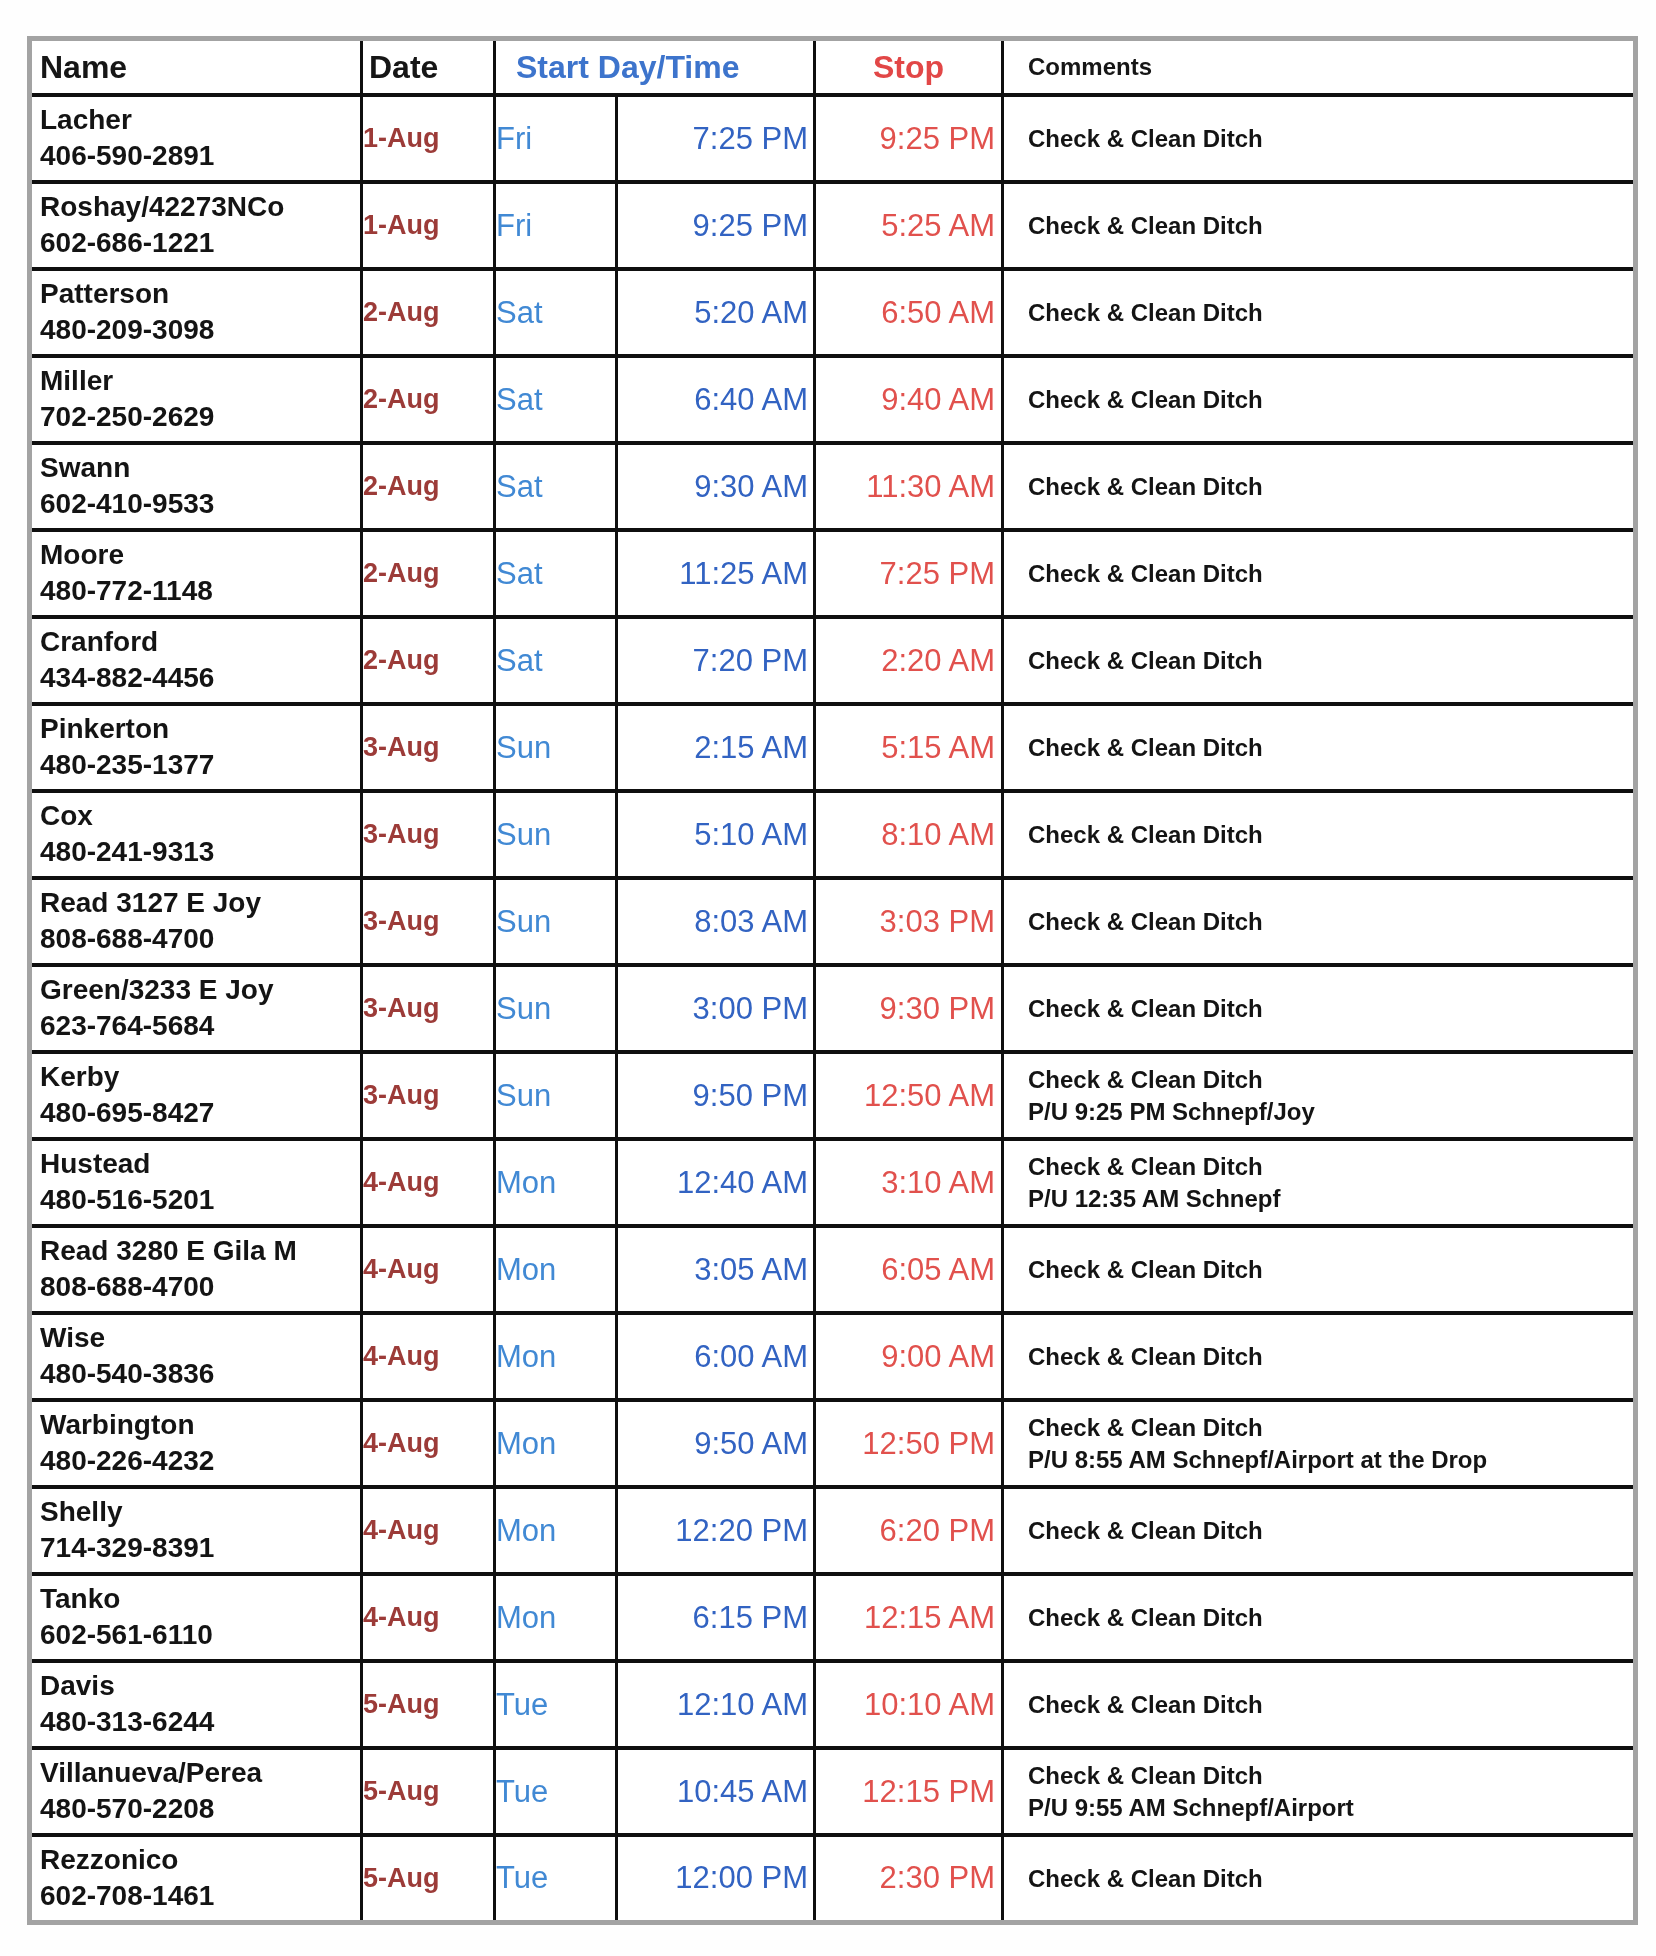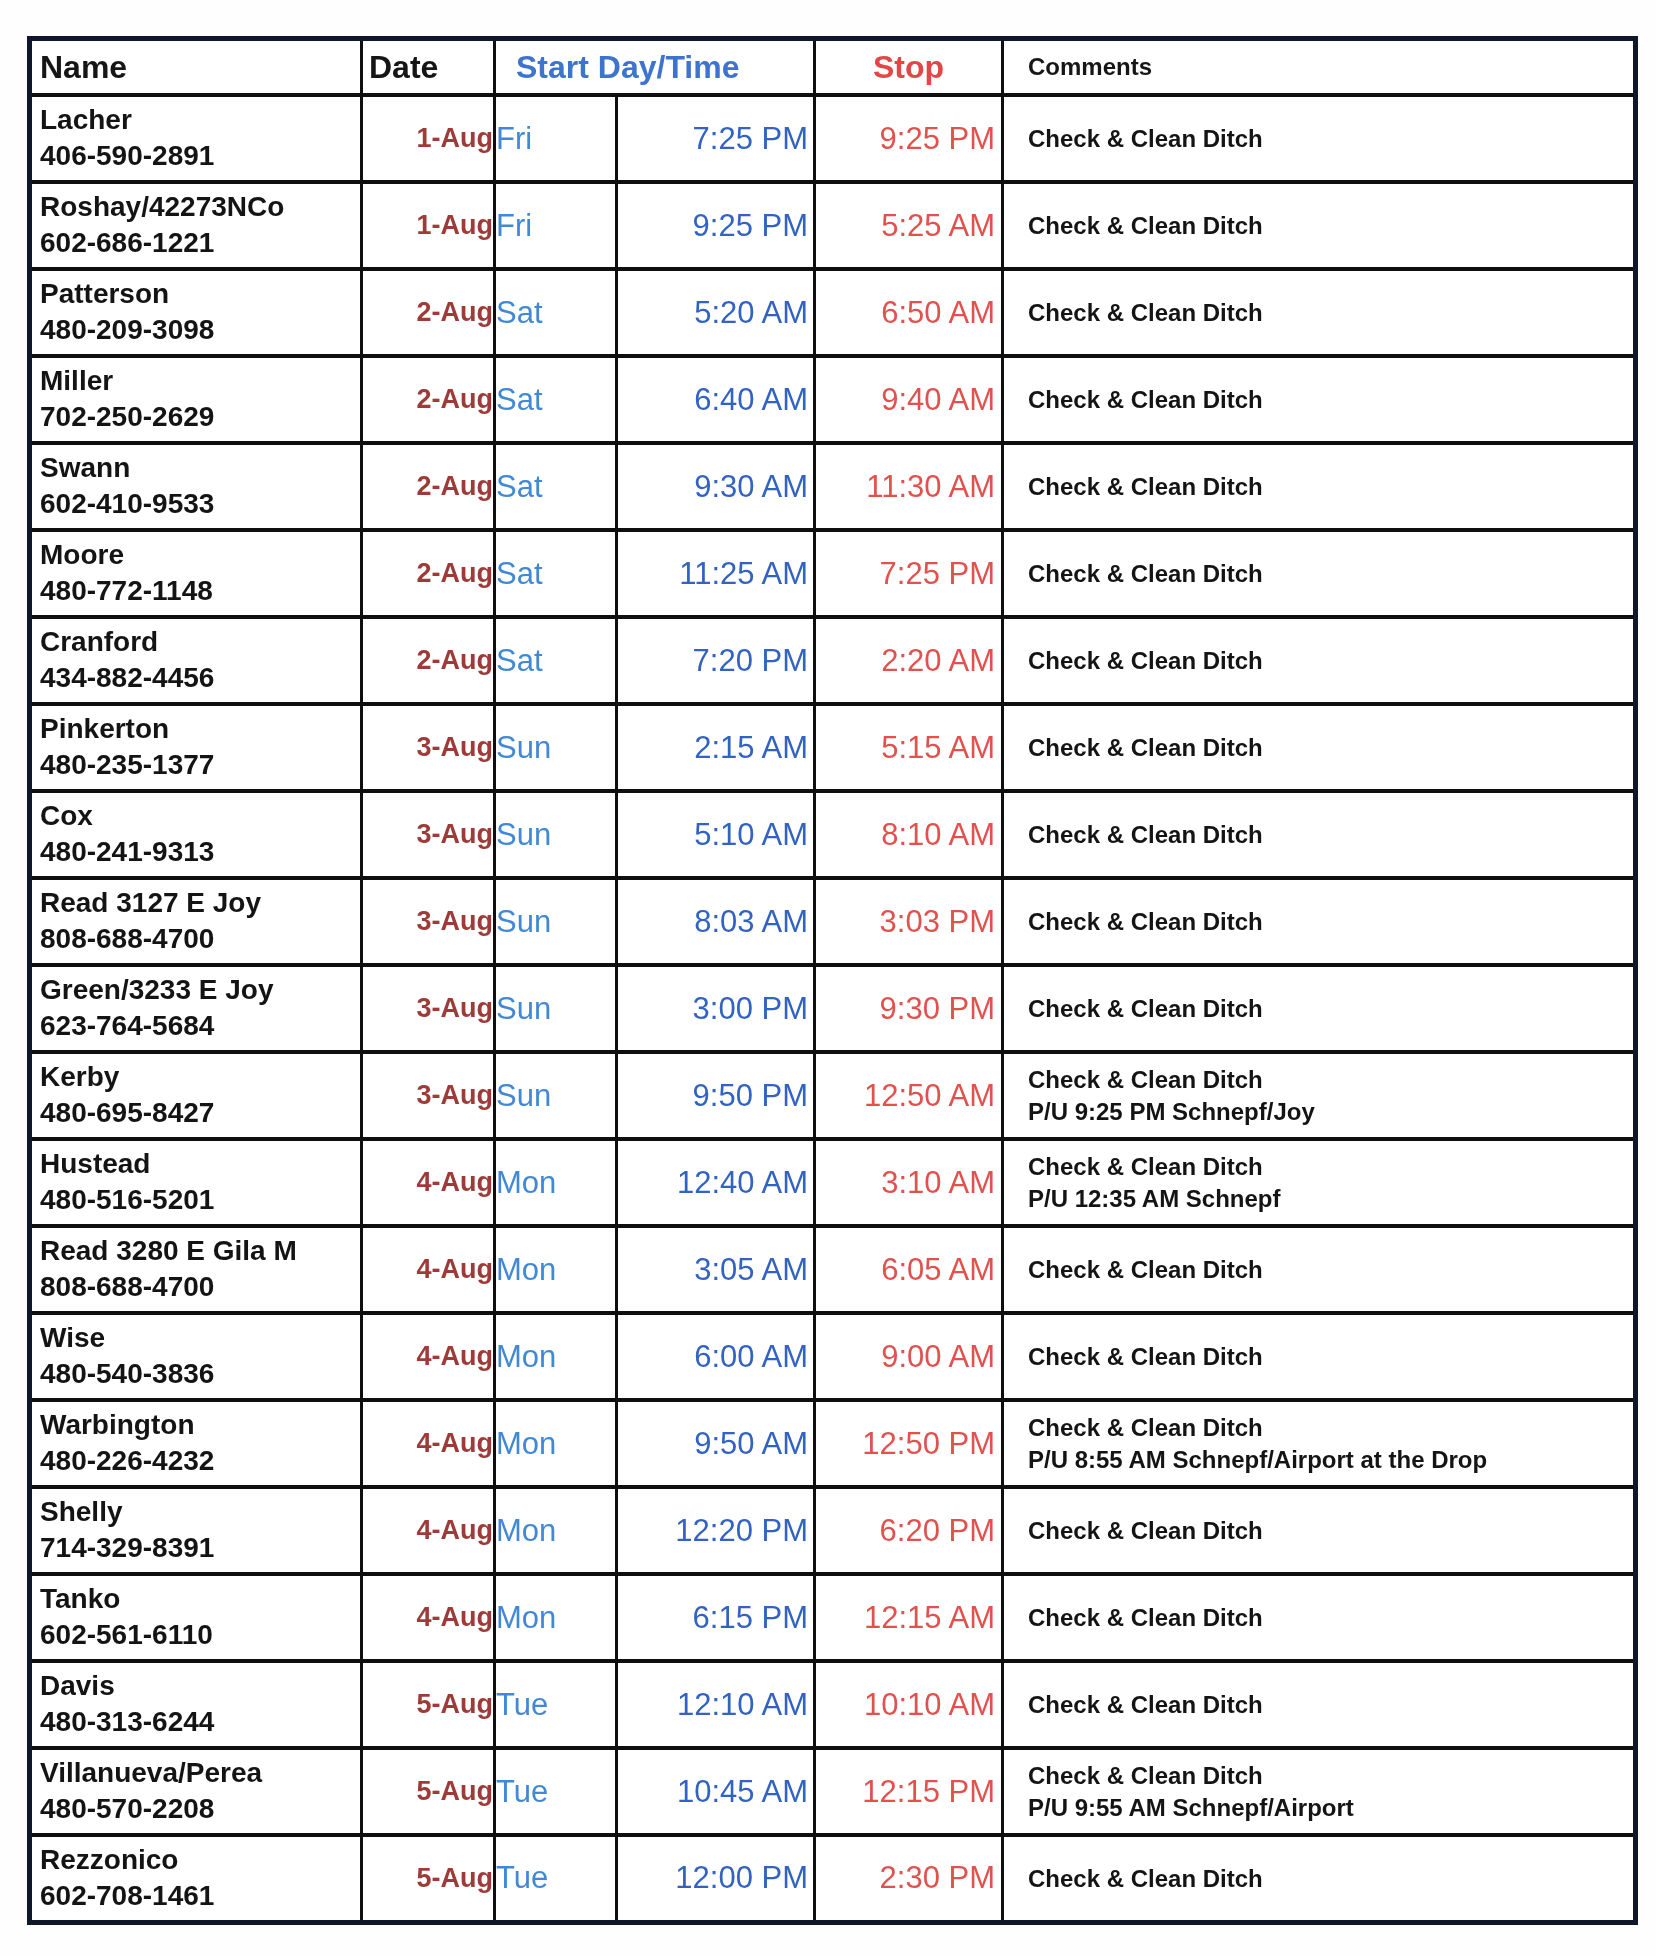--- a/index.html
+++ b/index.html
@@ -22,21 +22,21 @@
     background: #fefefe;
   }
   table.schedule {
     position: absolute;
     left: 27px;
     top: 36px;
     width: 1606px;
     border-collapse: collapse;
     table-layout: fixed;
     background: #fff;
-    border: 5px solid #0f172a;
+    border: 5px solid #a3a3a3;
   }
   col.c-name     { width: 332px; }
   col.c-date     { width: 133px; }
   col.c-day      { width: 122px; }
   col.c-time     { width: 198px; }
   col.c-stop     { width: 188px; }
   col.c-comments { width: 633px; }
 
   th, td {
     border-left: 3px solid #0f0f0f;
@@ -63,21 +63,21 @@
   td.name-cell {
     vertical-align: top;
     padding: 5px 4px 0 8px;
     font-size: 28px;
     font-weight: 700;
     line-height: 1.28;
     color: #141414;
   }
   td.date-cell {
     vertical-align: middle;
-    text-align: right;
+    text-align: left;
     font-size: 27px;
     font-weight: 700;
     color: var(--c-date, #9c3b38);
   }
   td.day-cell {
     vertical-align: middle;
     text-align: left;
     font-size: 31px;
     color: var(--c-day, #4189d4);
   }

